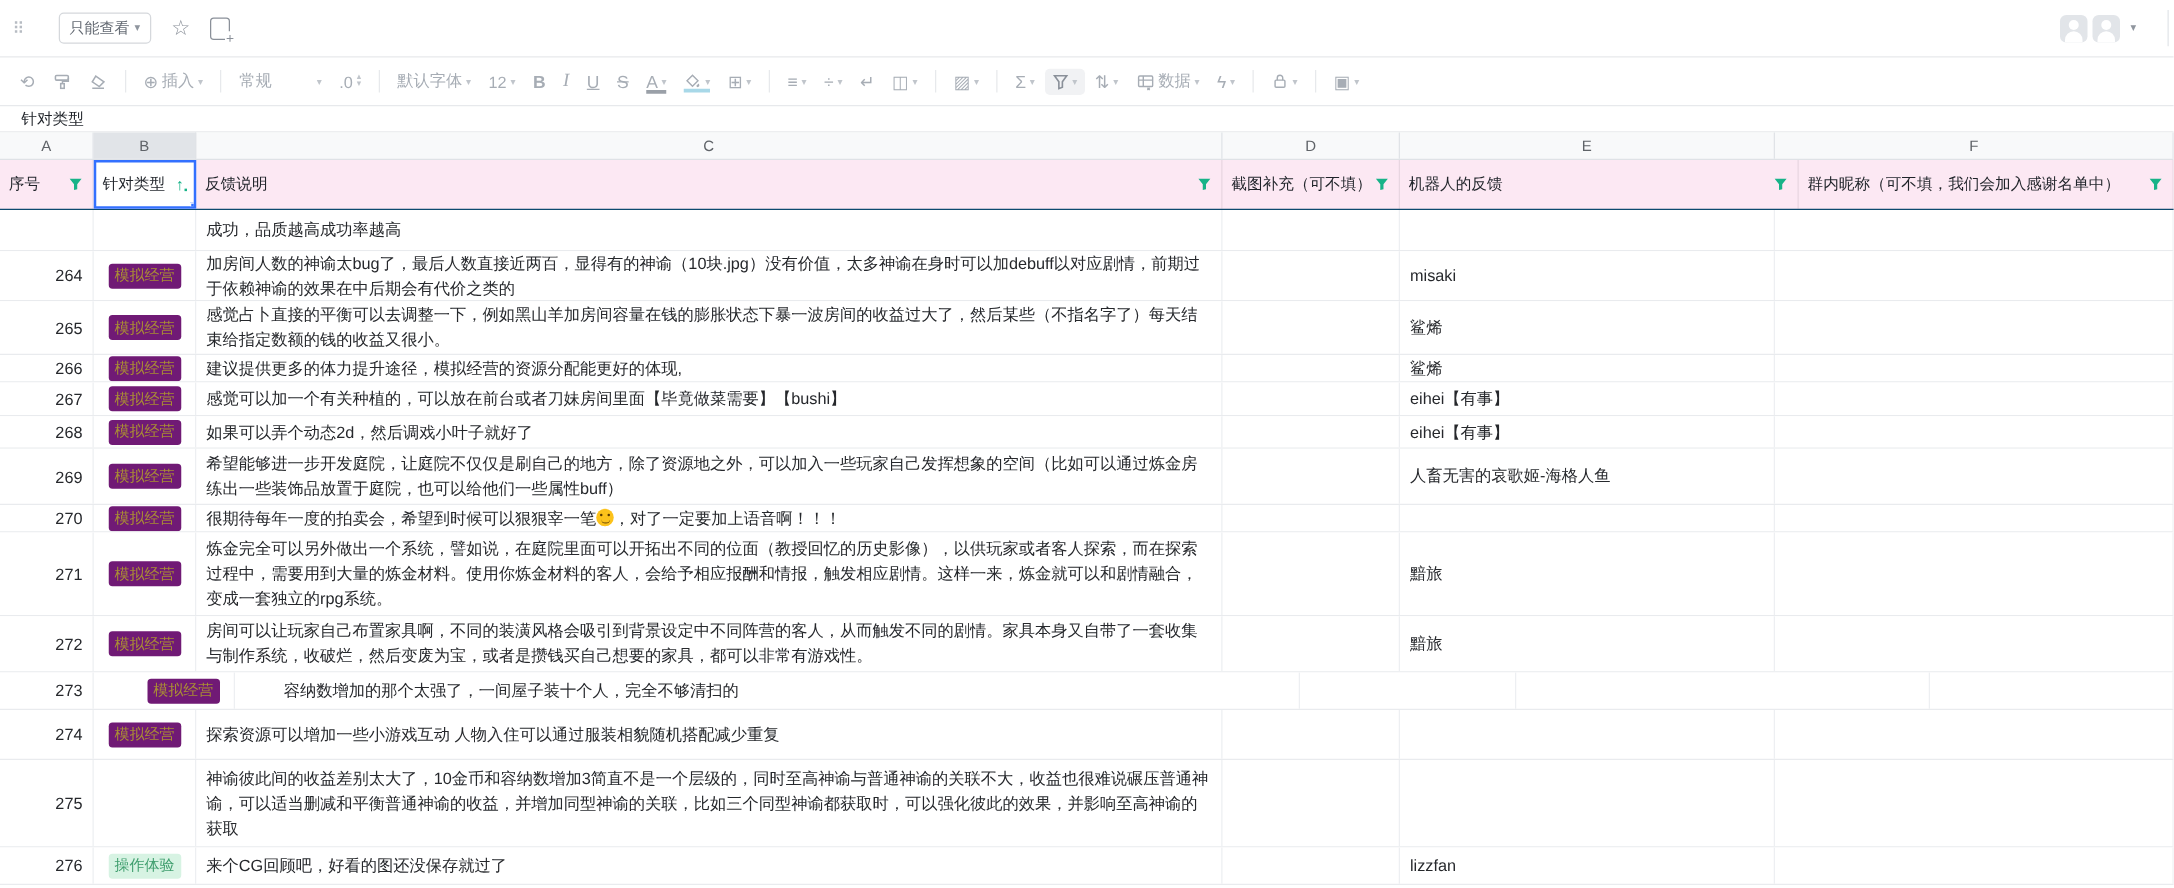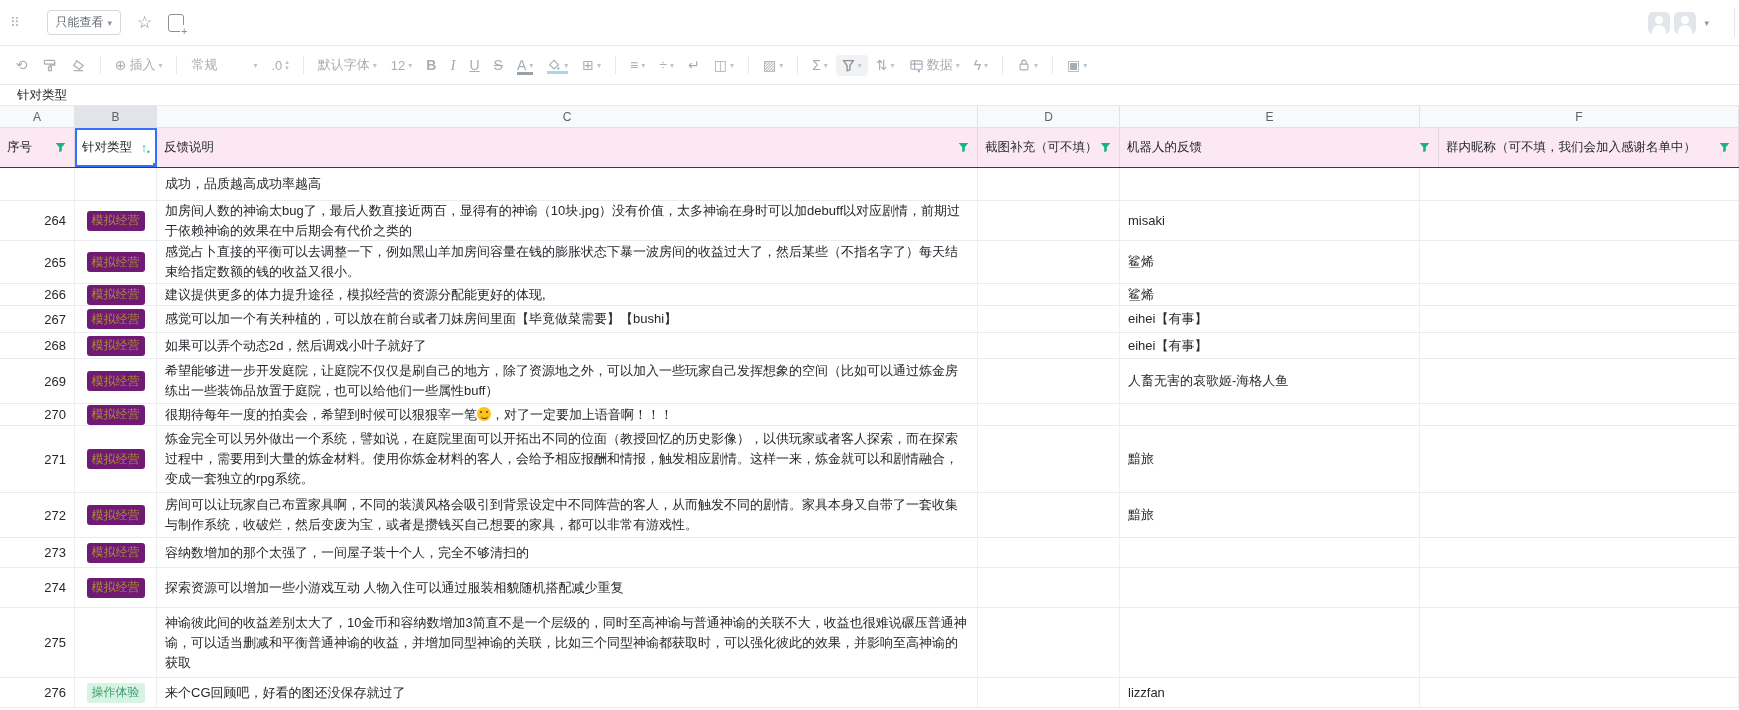--- a/index.html
+++ b/index.html
@@ -377,21 +377,21 @@
         <div class="cell cB tagcell">
           <span class="pill yellow">模拟经营</span>
         </div>
         <div class="cell cC textcell">
           <div class="tx">房间可以让玩家自己布置家具啊，不同的装潢风格会吸引到背景设定中不同阵营的客人，从而触发不同的剧情。家具本身又自带了一套收集与制作系统，收破烂，然后变废为宝，或者是攒钱买自己想要的家具，都可以非常有游戏性。</div>
         </div>
         <div class="cell cD"></div>
         <div class="cell cE nickcell">黯旅</div>
         <div class="cell cF"></div>
       </div>
-      <div class="drow" style="height: 30px;">
+      <div class="drow" style="height: 30px; gap: 31px;">
         <div class="cell cA numcell">273</div>
         <div class="cell cB tagcell">
           <span class="pill yellow">模拟经营</span>
         </div>
         <div class="cell cC textcell">
           <div class="tx">容纳数增加的那个太强了，一间屋子装十个人，完全不够清扫的</div>
         </div>
         <div class="cell cD"></div>
         <div class="cell cE nickcell"></div>
         <div class="cell cF"></div>

